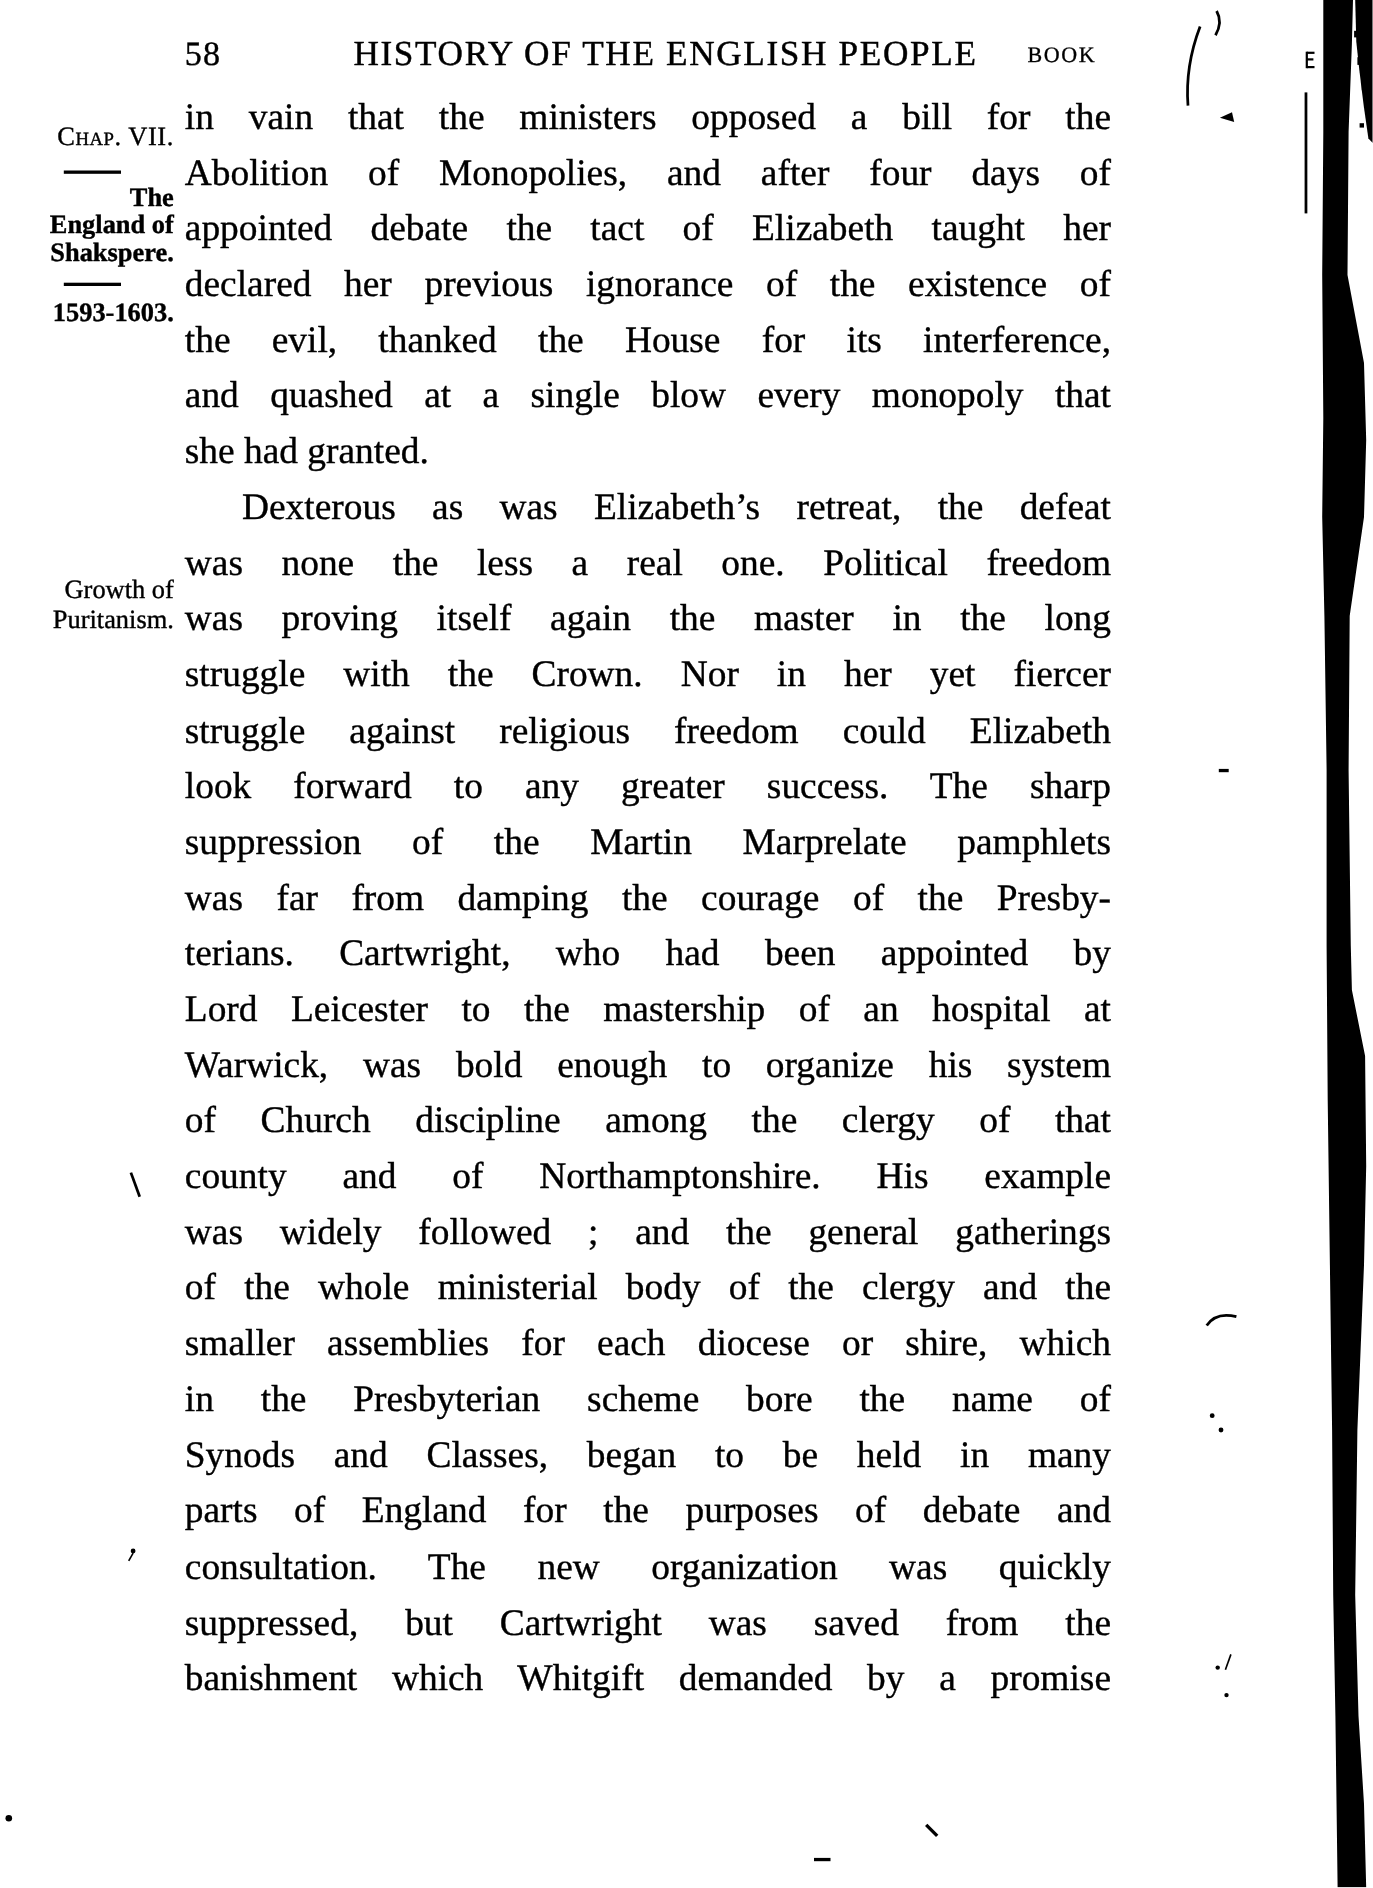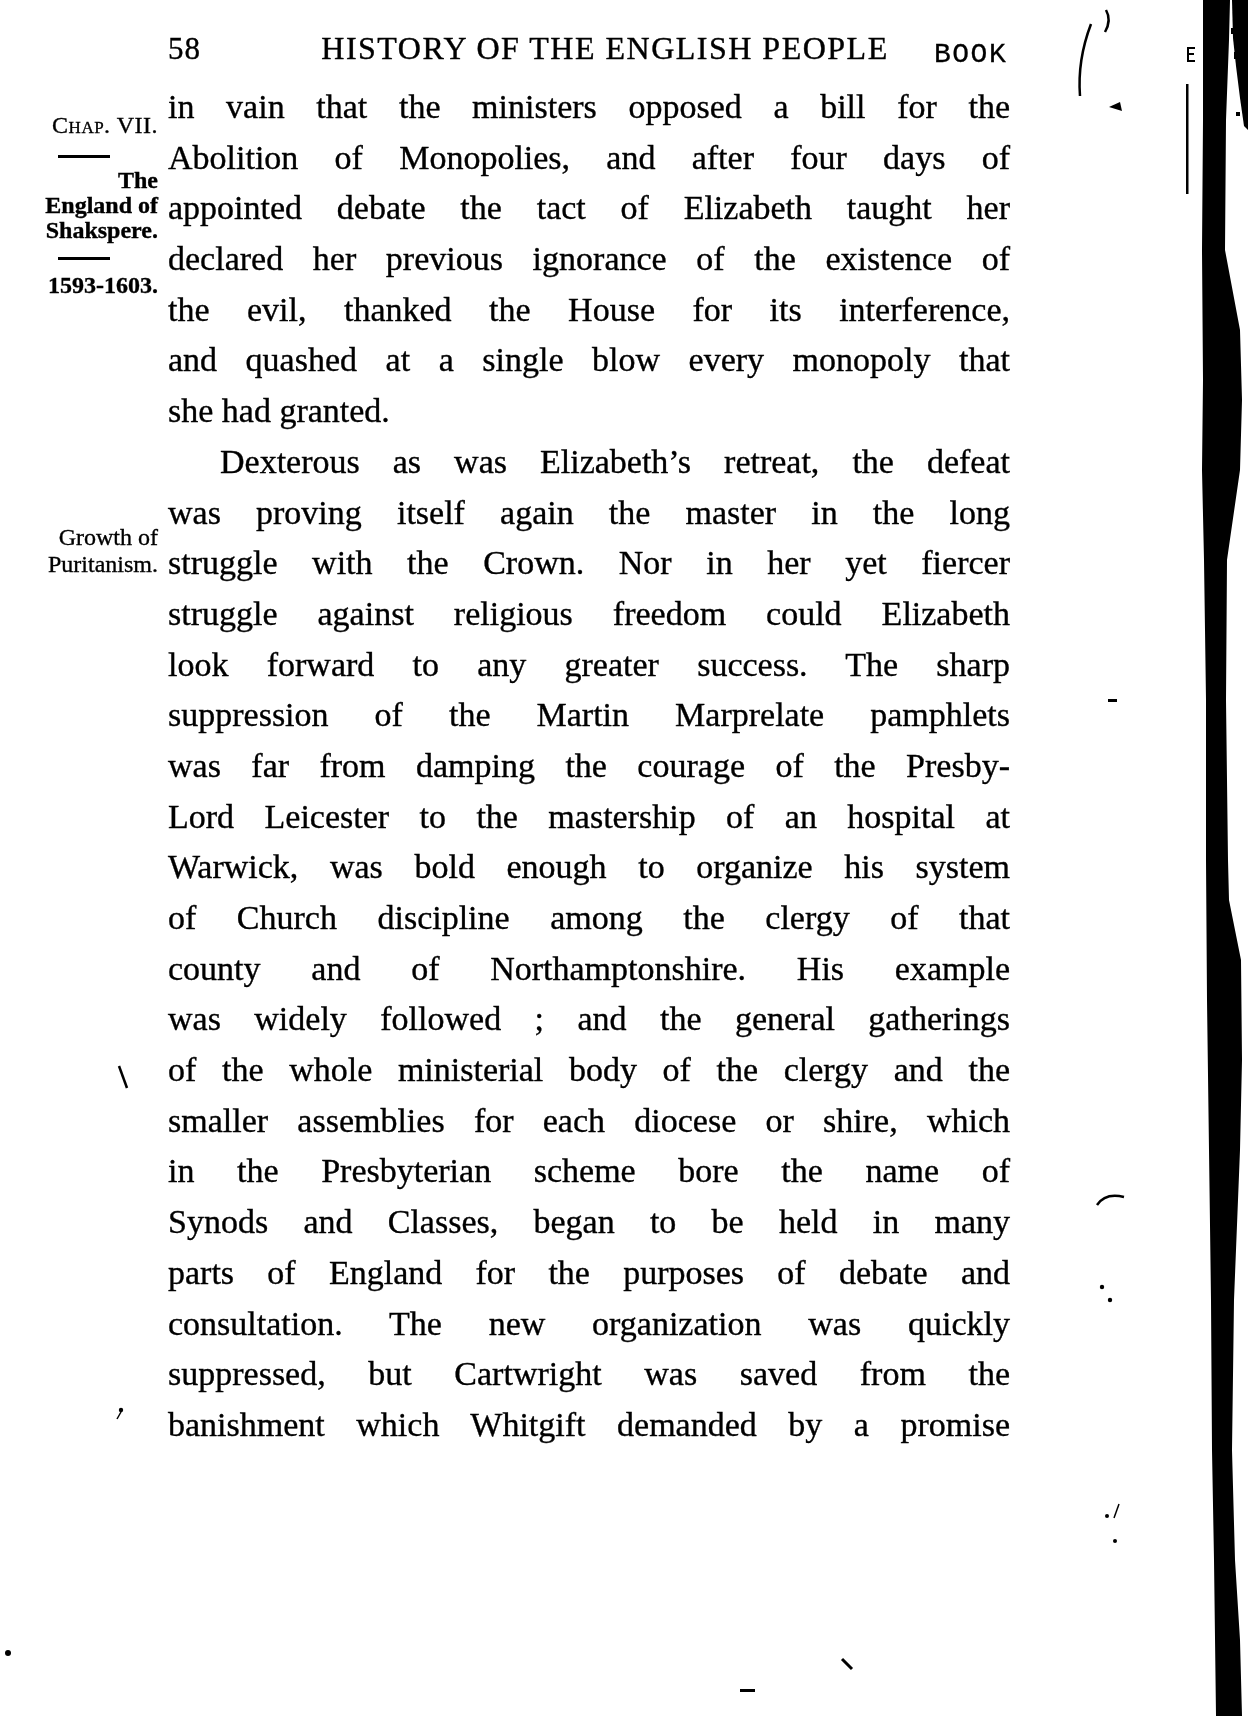--- a/index.html
+++ b/index.html
@@ -5,21 +5,21 @@
   html,body{margin:0;padding:0}
   body{
     width:1248px;height:1716px;position:relative;overflow:hidden;
     background:#ffffff;color:#000;
     font-family:"Liberation Serif","DejaVu Serif",serif;
   }
   .abs{position:absolute}
   
   .page-number{left:168px;top:31px;font-size:31px;letter-spacing:1px;-webkit-text-stroke:.35px #000;}
   .running-title{left:184px;top:30px;width:842px;text-align:center;font-size:32px;letter-spacing:1.5px;-webkit-text-stroke:.4px #000;}
-  .book-label{left:934px;top:39px;font-size:28px;letter-spacing:1.5px;font-family:Liberation Mono, monospace;-webkit-text-stroke:.3px #000;}
+  .book-label{left:934px;top:39px;font-size:20px;letter-spacing:1.5px;-webkit-text-stroke:.3px #000;}
   
   .sidenote{left:10px;width:148px;text-align:right;-webkit-text-stroke:.35px #000;}
   .sn-chapter{top:112px;font-size:24px;font-variant:small-caps;letter-spacing:.5px}
   .sn-rule{left:58px;width:52px;height:3px;background:#000}
   .sn-rule-1{top:155px}
   .sn-rule-2{top:257px}
   .sn-section{top:168px;font-weight:bold;font-size:24px;line-height:25px}
   .sn-dates{top:272px;font-weight:bold;font-size:24px}
   .sn-topic{top:524px;font-size:24px;line-height:27px}
   
@@ -56,26 +56,28 @@
 
 <div class="abs body-block">
   <div class="line">in vain that the ministers opposed a bill for the</div>
   <div class="line">Abolition of Monopolies, and after four days of</div>
   <div class="line">appointed debate the tact of Elizabeth taught her</div>
   <div class="line">declared her previous ignorance of the existence of</div>
   <div class="line">the evil, thanked the House for its interference,</div>
   <div class="line">and quashed at a single blow every monopoly that</div>
   <div class="line par-end">she had granted.</div>
   <div class="line indent">Dexterous as was Elizabeth’s retreat, the defeat</div>
+  <div class="line">was none the less a real one.  Political freedom</div>
   <div class="line">was proving itself again the master in the long</div>
   <div class="line">struggle with the Crown.  Nor in her yet fiercer</div>
   <div class="line">struggle against religious freedom could Elizabeth</div>
   <div class="line">look forward to any greater success.  The sharp</div>
   <div class="line">suppression of the Martin Marprelate pamphlets</div>
   <div class="line">was far from damping the courage of the Presby-</div>
+  <div class="line">terians.  Cartwright, who had been appointed by</div>
   <div class="line">Lord Leicester to the mastership of an hospital at</div>
   <div class="line">Warwick, was bold enough to organize his system</div>
   <div class="line">of Church discipline among the clergy of that</div>
   <div class="line">county and of Northamptonshire.  His example</div>
   <div class="line">was widely followed ; and the general gatherings</div>
   <div class="line">of the whole ministerial body of the clergy and the</div>
   <div class="line">smaller assemblies for each diocese or shire, which</div>
   <div class="line">in the Presbyterian scheme bore the name of</div>
   <div class="line">Synods and Classes, began to be held in many</div>
   <div class="line">parts of England for the purposes of debate and</div>

